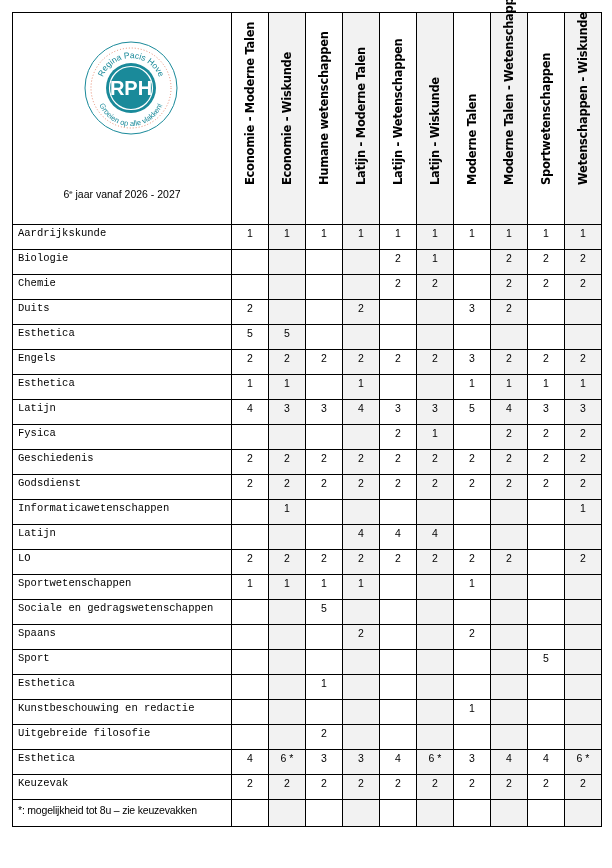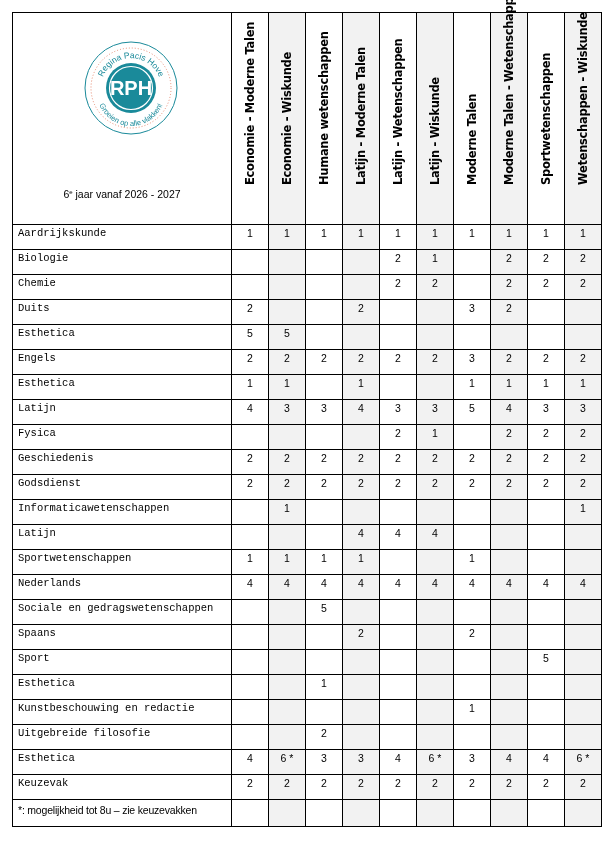--- a/index.html
+++ b/index.html
@@ -270,44 +270,44 @@
         <td class="val"></td>
         <td class="val shade">4</td>
         <td class="val">4</td>
         <td class="val shade">4</td>
         <td class="val"></td>
         <td class="val shade"></td>
         <td class="val"></td>
         <td class="val shade"></td>
       </tr>
       <tr class="row ">
+        <td class="subj">LO</td>
+        <td class="val">2</td>
+        <td class="val shade">2</td>
+        <td class="val">2</td>
+        <td class="val shade">2</td>
+        <td class="val">2</td>
+        <td class="val shade">2</td>
+        <td class="val">2</td>
+        <td class="val shade">2</td>
+        <td class="val"></td>
+        <td class="val shade">2</td>
+      </tr>
+      <tr class="row ">
         <td class="subj">Sportwetenschappen</td>
         <td class="val">1</td>
         <td class="val shade">1</td>
         <td class="val">1</td>
         <td class="val shade">1</td>
         <td class="val"></td>
         <td class="val shade"></td>
         <td class="val">1</td>
         <td class="val shade"></td>
         <td class="val"></td>
         <td class="val shade"></td>
-      </tr>
-      <tr class="row ">
-        <td class="subj">Nederlands</td>
-        <td class="val">4</td>
-        <td class="val shade">4</td>
-        <td class="val">4</td>
-        <td class="val shade">4</td>
-        <td class="val">4</td>
-        <td class="val shade">4</td>
-        <td class="val">4</td>
-        <td class="val shade">4</td>
-        <td class="val">4</td>
-        <td class="val shade">4</td>
       </tr>
       <tr class="row ">
         <td class="subj">Sociale en gedragswetenschappen</td>
         <td class="val"></td>
         <td class="val shade"></td>
         <td class="val">5</td>
         <td class="val shade"></td>
         <td class="val"></td>
         <td class="val shade"></td>
         <td class="val"></td>

